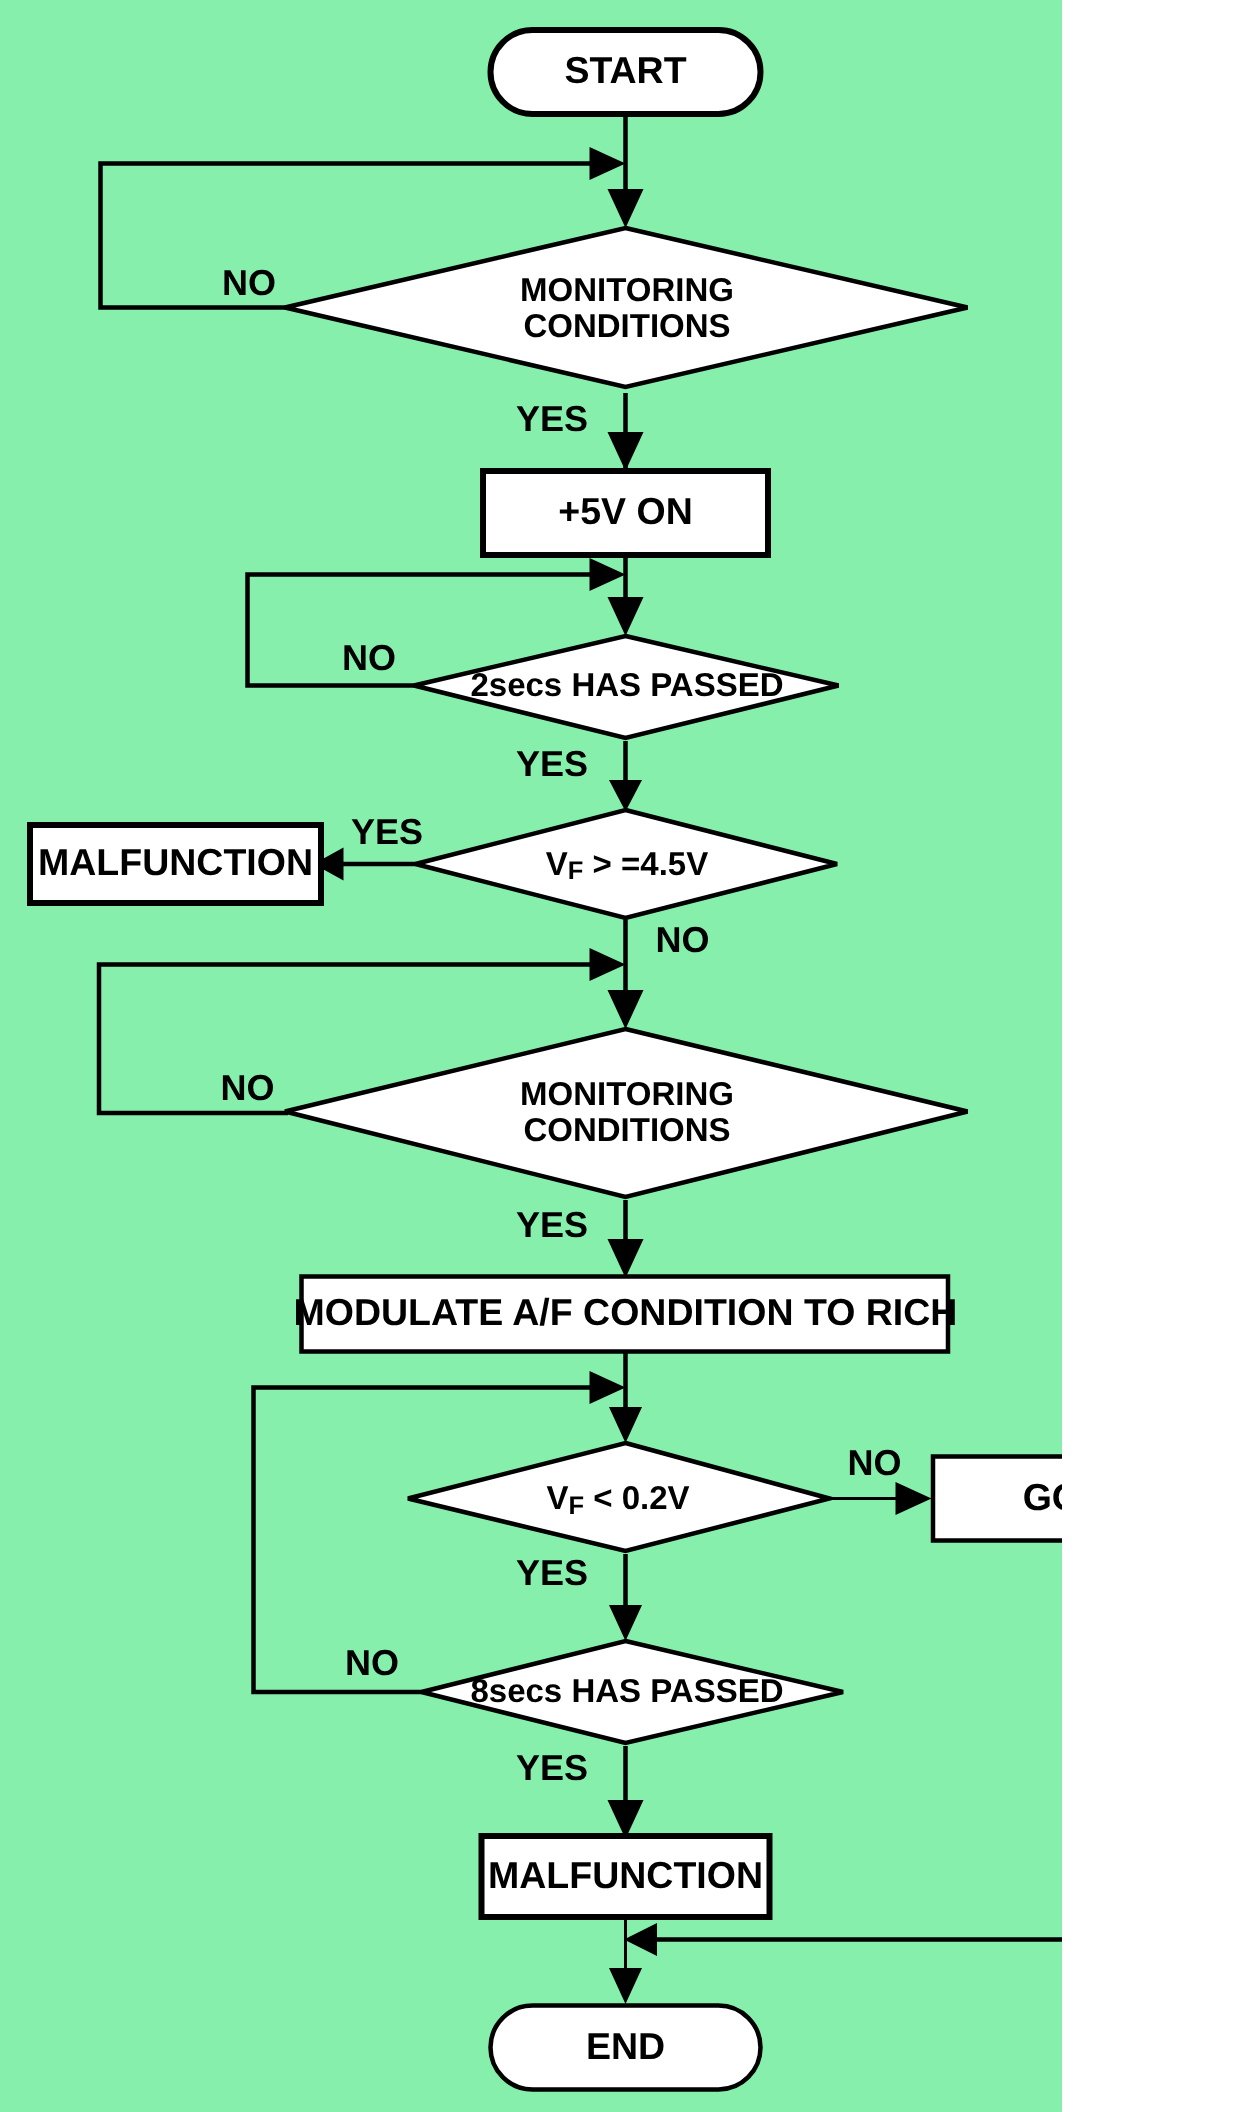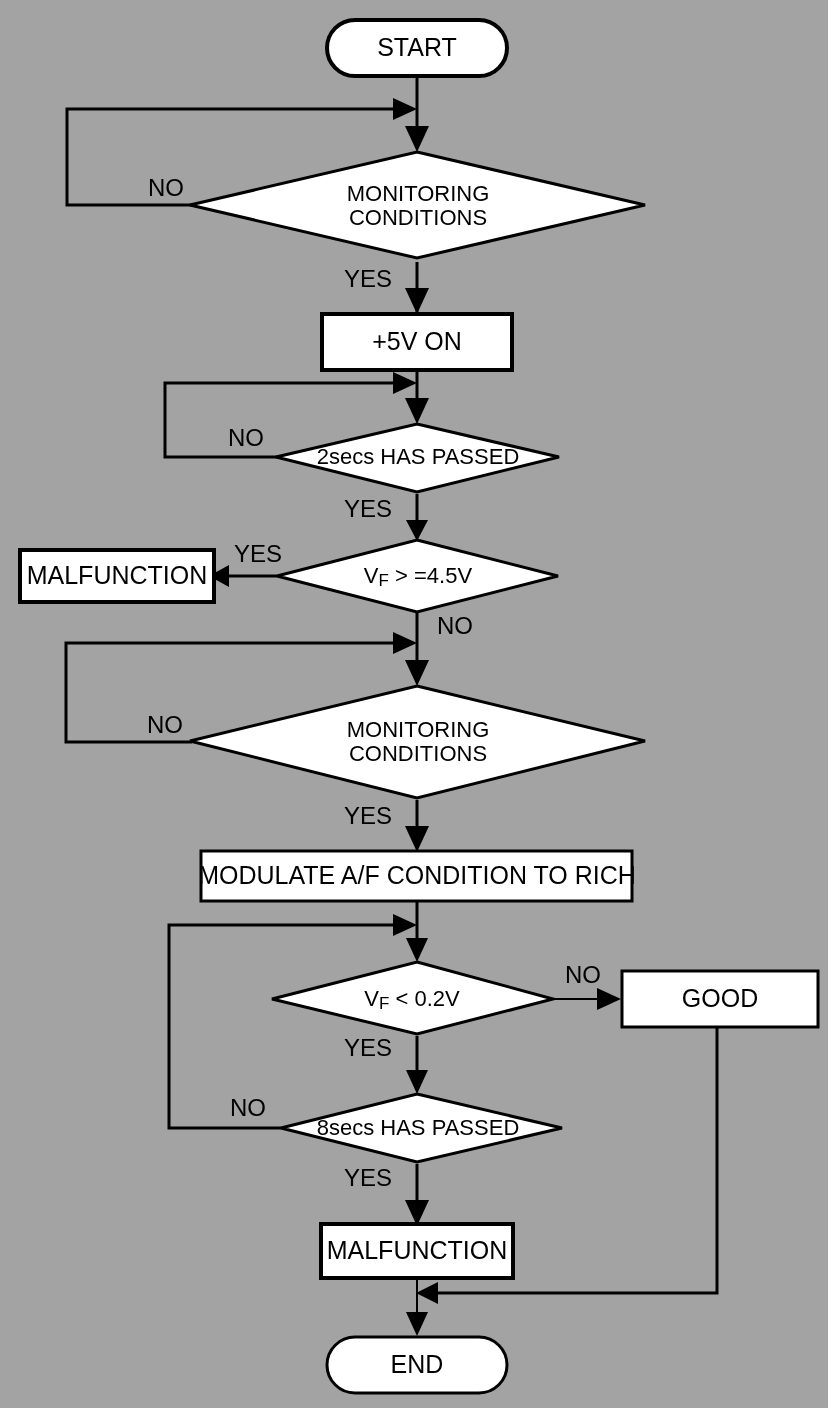--- a/index.html
+++ b/index.html
@@ -2,25 +2,26 @@
 <html><head>
 <meta charset="utf-8">
 <style>
   html, body {
     margin: 0;
     padding: 0;
     background: #ffffff;
   }
   #page {
     position: relative;
-    width: 828px;
+    width: 708px;
     height: 1408px;
-    background: #a3a3a3;
+    background: #86efac;
     font-family: "Liberation Sans", sans-serif;
     overflow: hidden;
+    font-weight: bold;
   }
   svg#flow {
     position: absolute;
     left: 0;
     top: 0;
     width: 832px;
     height: 1408px;
   }
   .shape-stroke {
     fill: #ffffff;

